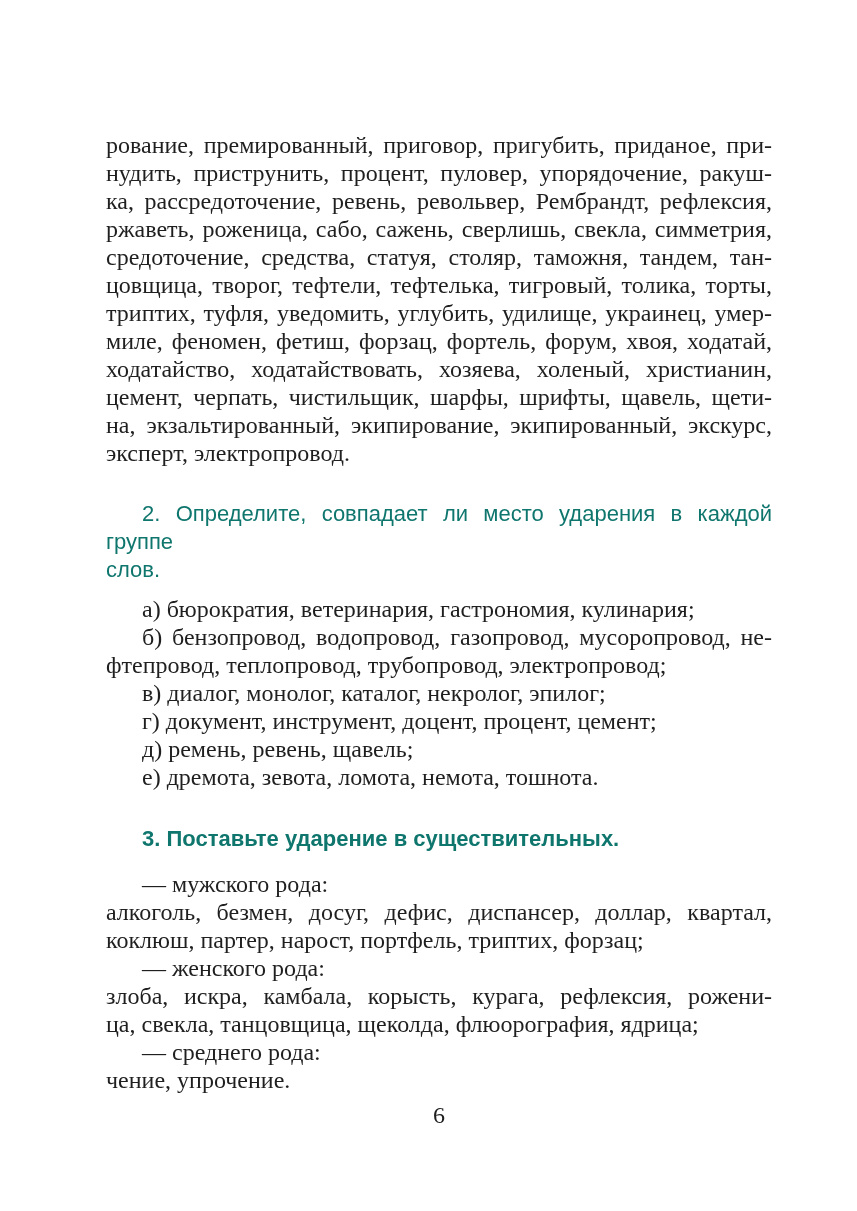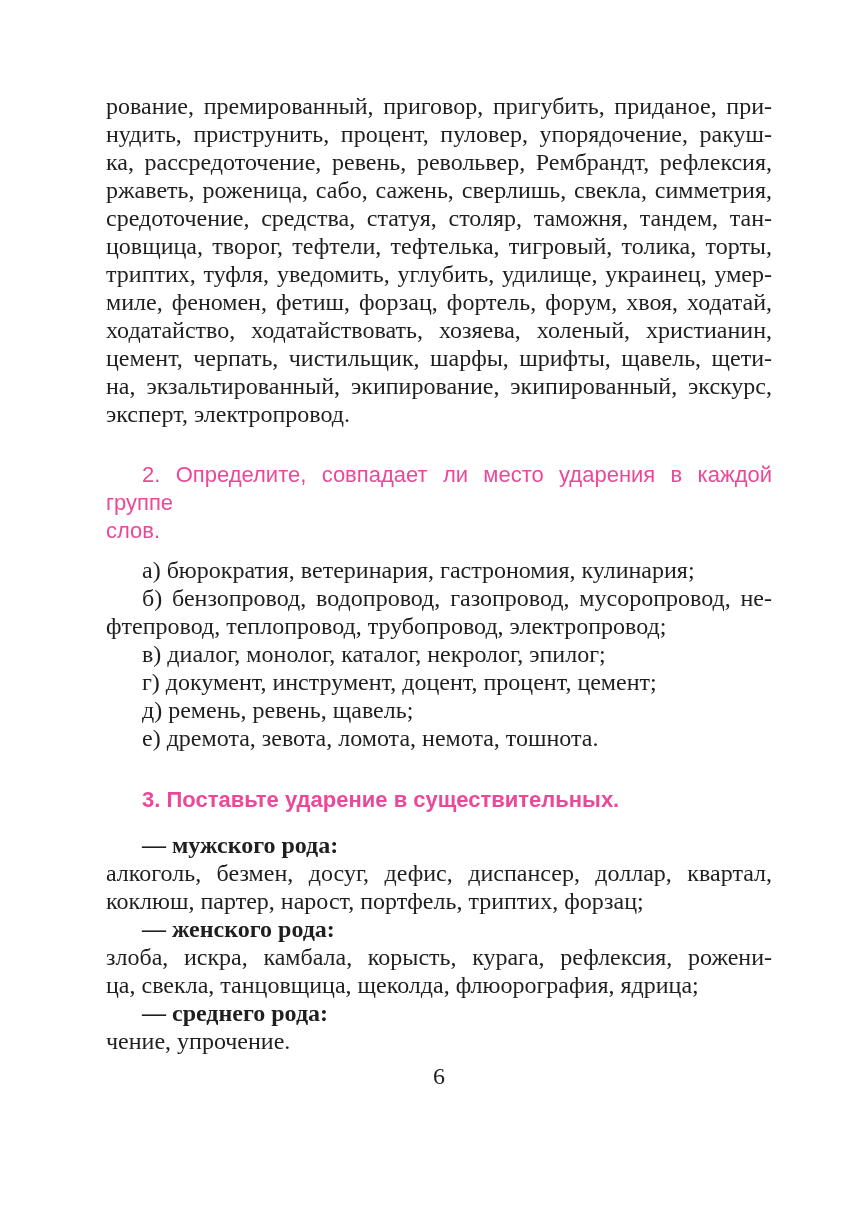--- a/index.html
+++ b/index.html
@@ -9,36 +9,37 @@
     overflow: hidden;
   }
   .page {
     box-sizing: border-box;
     width: 857px; height: 867px;
     padding: 92px 85px 0 106px;
     background: #ffffff;
     color: #1f1f1f;
     font-size: 24px;
     line-height: 28px;
+    margin-top: 39px;
   }
   .ln { text-align: justify; }
   .ln.j { text-align-last: justify; }
   .indent .ln:first-child { text-indent: 36px; }
   .heading {
     font-family: "Liberation Sans", sans-serif;
     font-size: 22px;
-    color: #ec4899;
+    color: #0f766e;
     line-height: 28px;
   }
   .m-heading2 { margin-top: 33px; }
   .m-items    { margin-top: 11px; }
   .m-heading3 { margin-top: 34px; font-weight: bold; }
   .m-groups   { margin-top: 17px; }
   .group-label {
-    font-weight: bold;
+    font-weight: normal;
     text-indent: 36px;
     line-height: 28px;
   }
   .pagenum {
     margin-top: 7px;
     text-align: center;
     font-size: 24px;
     line-height: 28px;
   }
 </style>

